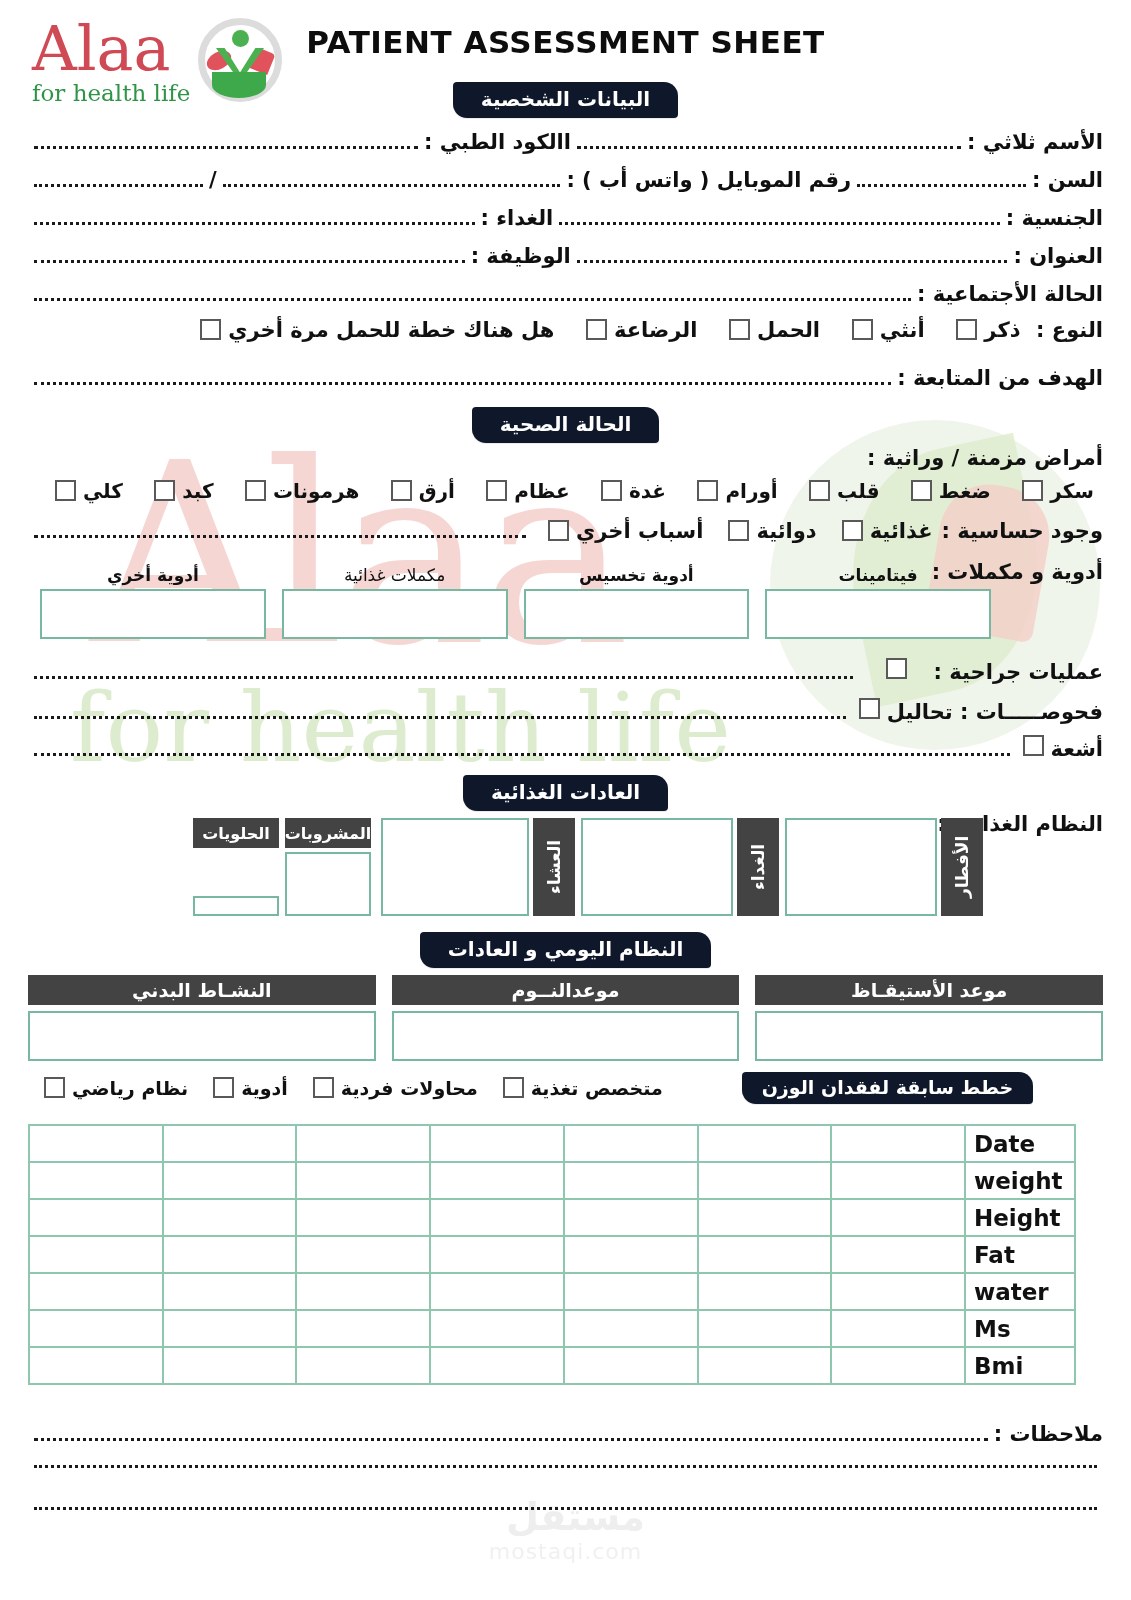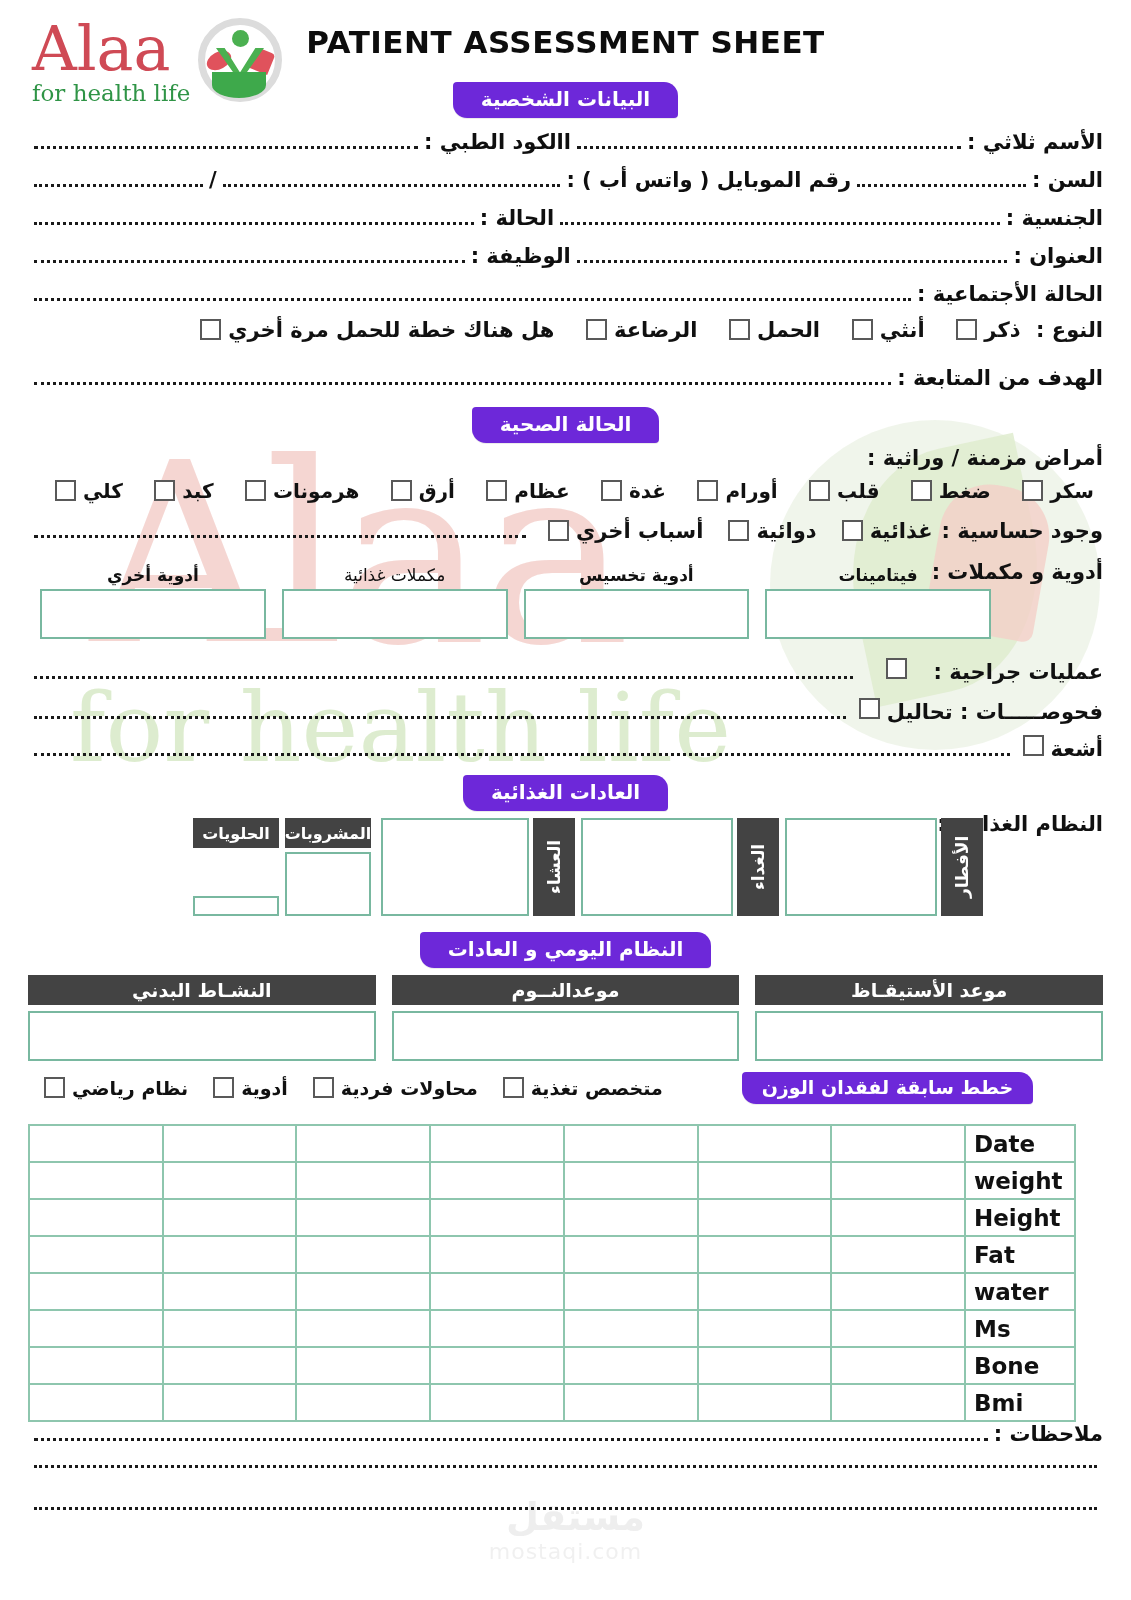--- a/index.html
+++ b/index.html
@@ -92,21 +92,21 @@
   .title{
     position:absolute;left:0;right:0;top:24px;text-align:center;
     direction:ltr;
     font-family:"DejaVu Sans","Liberation Sans",sans-serif;
     font-size:31px;font-weight:bold;letter-spacing:.5px;color:#0d0d0d;
   }
 
   
   .pill{
     display:block;margin:0 auto;
-    background:#6d28d9;color:#fff;
+    background:#0f172a;color:#fff;
     font-size:20px;font-weight:bold;
     text-align:center;
     padding:5px 28px 7px 28px;
     border-radius:4px 14px 4px 14px;
     box-shadow:0 1px 0 rgba(0,0,0,.08);
     width:max-content;
   }
   .pill-row{position:absolute;left:0;right:0;text-align:center;}
 
   
@@ -218,21 +218,21 @@
       <span class="dots"></span>
       <span class="lbl">رقم الموبايل ( واتس أب ) :</span>
       <span class="dots g2"></span>
       <span class="lbl">/</span>
       <span class="dots"></span>
     </div>
 
     <div class="frow" style="top:206px;">
       <span class="lbl">الجنسية :</span>
       <span class="dots g2"></span>
-      <span class="lbl">الحالة :</span>
+      <span class="lbl">الغداء :</span>
       <span class="dots g2"></span>
     </div>
 
     <div class="frow" style="top:244px;">
       <span class="lbl">العنوان :</span>
       <span class="dots g2"></span>
       <span class="lbl">الوظيفة :</span>
       <span class="dots g2"></span>
     </div>
 
@@ -479,30 +479,20 @@
           <td class="k">Ms</td>
           <td></td>
             <td></td>
             <td></td>
             <td></td>
             <td></td>
             <td></td>
             <td></td>
         </tr>
         <tr>
-          <td class="k">Bone</td>
-          <td></td>
-            <td></td>
-            <td></td>
-            <td></td>
-            <td></td>
-            <td></td>
-            <td></td>
-        </tr>
-        <tr>
           <td class="k">Bmi</td>
           <td></td>
             <td></td>
             <td></td>
             <td></td>
             <td></td>
             <td></td>
             <td></td>
         </tr>
       </tbody>

